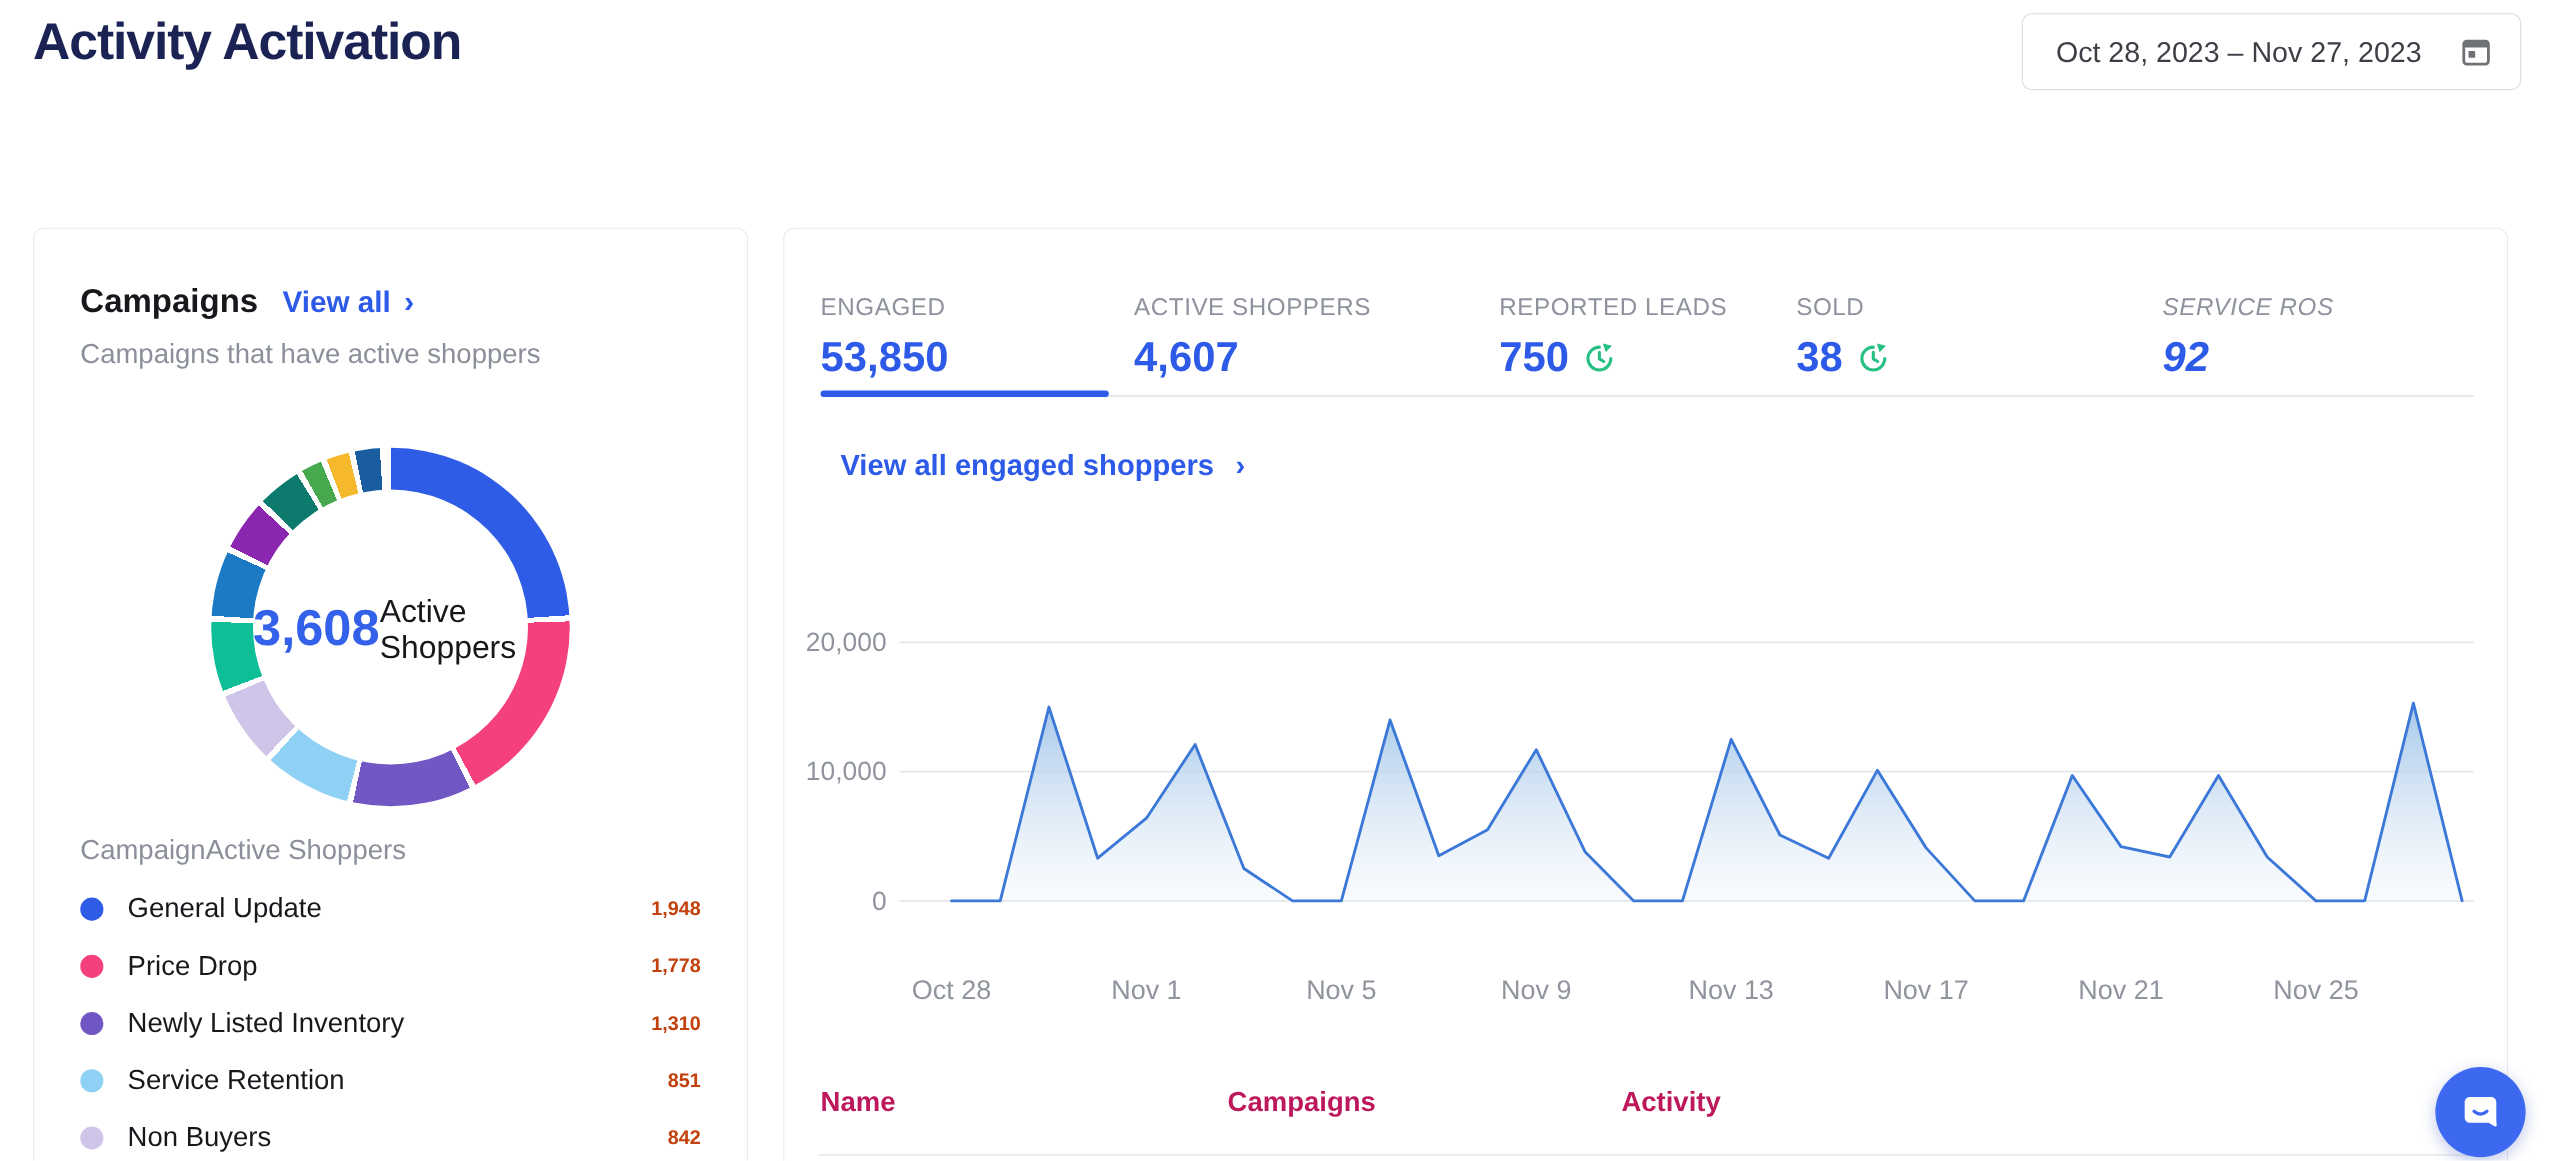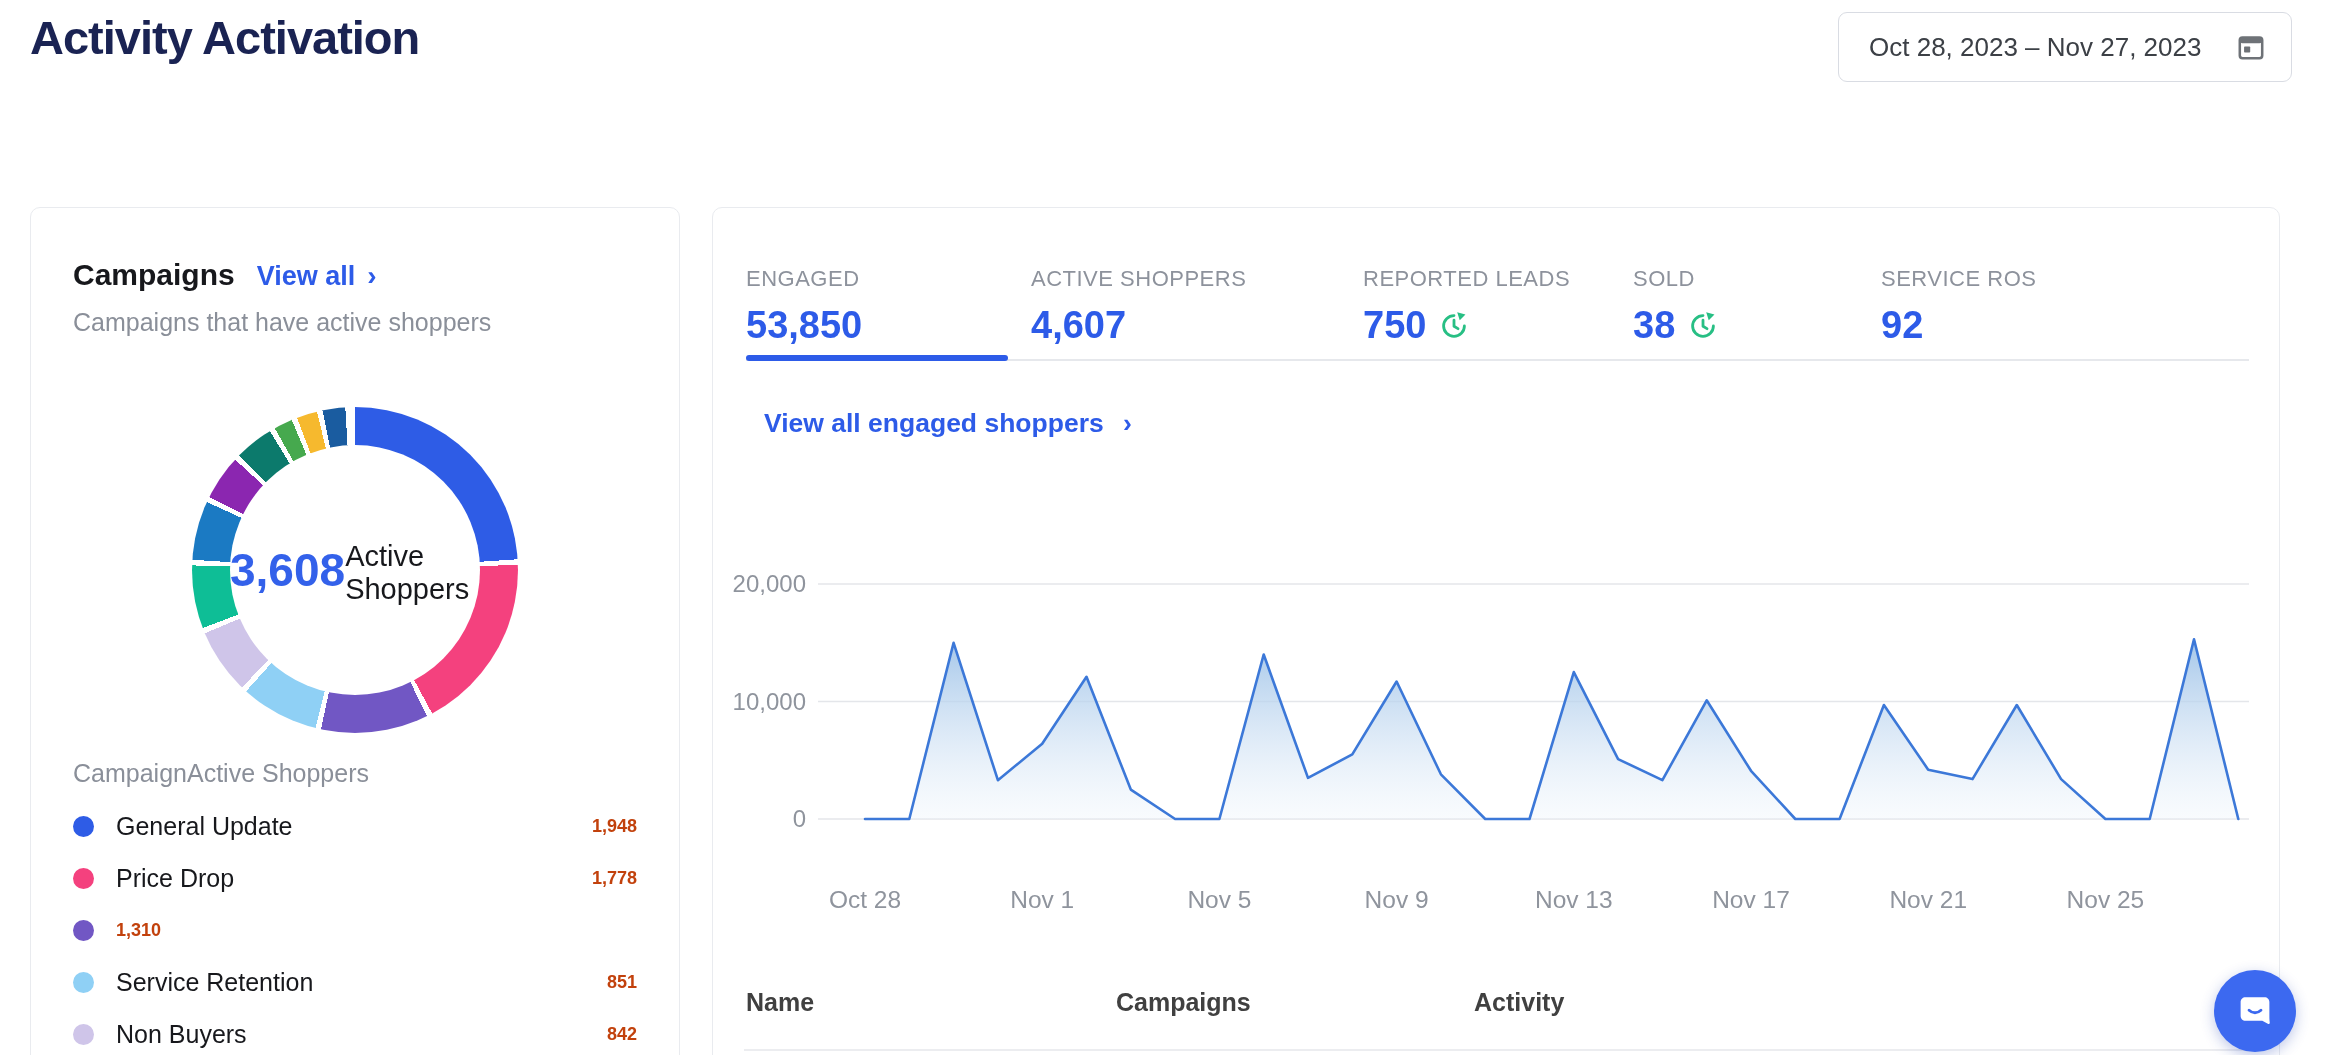--- a/index.html
+++ b/index.html
@@ -51,21 +51,21 @@
     background:#2D5BE8; border-radius:3px; z-index:2; }
 
   .desc-row { position:absolute; left:33px; top:200px; font-size:26.5px; color:#1F2228;
     display:flex; align-items:baseline; }
   .desc-link { margin-left:18px; font-size:26.5px; font-weight:bold; color:#2D5BE8; cursor:pointer; }
   .desc-link .chev { margin-left:12px; }
 
   .chart-holder { position:absolute; left:6px; top:338px; width:1530px; height:372px; }
 
   .table-head { position:absolute; top:780px; left:0; width:100%; height:36px; }
-  .th { position:absolute; font-size:25px; font-weight:bold; color:#404040; }
+  .th { position:absolute; font-size:25px; font-weight:bold; color:#be185d; }
   .table-divider { position:absolute; left:31px; top:841px; width:1505px; height:1.5px; background:#ECEDF0; }
 
   .chat-fab { position:absolute; left:2214px; top:970px; width:82px; height:82px; border-radius:50%;
     background:#3C69F0; display:flex; align-items:center; justify-content:center;
     box-shadow:0 4px 14px rgba(40,70,180,.30); cursor:pointer; }
 </style>
 </head>
 <body>
 
 <div class="page">
@@ -112,20 +112,21 @@
             <span class="legend-name">General Update</span>
             <span class="legend-val">1,948</span>
           </div>
           <div class="legend-row">
             <span class="legend-dot" style="background:#F4417E"></span>
             <span class="legend-name">Price Drop</span>
             <span class="legend-val">1,778</span>
           </div>
           <div class="legend-row">
             <span class="legend-dot" style="background:#7157C4"></span>
+            <span class="legend-name">Newly Listed Inventory</span>
             <span class="legend-val">1,310</span>
           </div>
           <div class="legend-row">
             <span class="legend-dot" style="background:#8FD0F5"></span>
             <span class="legend-name">Service Retention</span>
             <span class="legend-val">851</span>
           </div>
           <div class="legend-row">
             <span class="legend-dot" style="background:#CFC5E9"></span>
             <span class="legend-name">Non Buyers</span>
@@ -168,21 +169,21 @@
         <span>38</span>
         <span class="hist">
           <svg width="32" height="32" viewBox="0 0 24 24">
             <path d="M12 4.2 A7.8 7.8 0 1 0 19.8 12" fill="none" stroke="#27BF84" stroke-width="2.1" stroke-linecap="round"></path>
             <path d="M14.4 1.7 L20.6 3.3 L16.3 7.6 Z" fill="#27BF84"></path>
             <path d="M12 7.7 V12.2 L15 14" fill="none" stroke="#27BF84" stroke-width="2.1" stroke-linecap="round" stroke-linejoin="round"></path>
           </svg>
         </span>
       </div>
     </div>
-    <div class="stat" style="left:1168px;">
+    <div class="stat" style="left:1253px;font-style:italic;">
       <div class="stat-label">SERVICE ROS</div>
       <div class="stat-value">
           <span>92</span>
         </div>
     </div>
 
     <div class="active-underline"></div>
     <div class="stats-divider"></div>
 
     <div class="desc-row">

